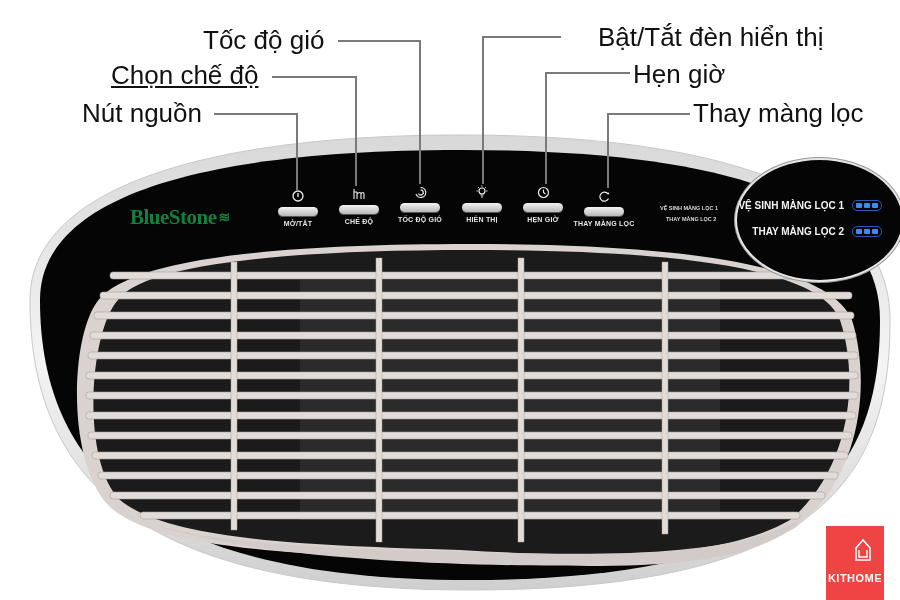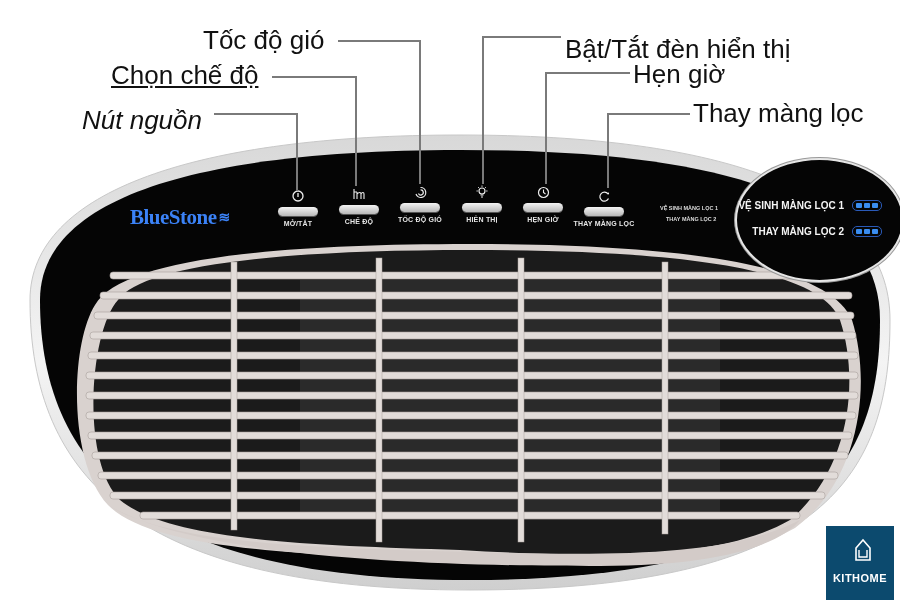--- a/index.html
+++ b/index.html
@@ -3,33 +3,33 @@
 <meta charset="utf-8">
 <style>
   html,body{margin:0;padding:0;}
   body{width:900px;height:600px;position:relative;overflow:hidden;background:#ffffff;font-family:"Liberation Sans",sans-serif;}
   .abs{position:absolute;}
   
   .callout{position:absolute;font-family:"Liberation Sans",sans-serif;font-size:26px;color:#111;white-space:nowrap;line-height:1;}
   .line{position:absolute;background:#7a7a7a;}
   
   .device-svg{position:absolute;left:0;top:0;}
-  .brand{position:absolute;left:130px;top:205px;font-family:"Liberation Serif",serif;font-weight:bold;font-size:21px;color:#3b82f6;letter-spacing:-0.5px;text-align:center;}
+  .brand{position:absolute;left:130px;top:205px;font-family:"Liberation Serif",serif;font-weight:bold;font-size:21px;color:#15803d;letter-spacing:-0.5px;text-align:center;}
   .brand-mark{display:inline-block;margin-left:2px;font-size:14px;vertical-align:2px;}
   .ctrl{position:absolute;width:62px;text-align:center;}
   .ctrl .icon{height:16px;display:flex;justify-content:center;align-items:center;color:#e8e8e8;font-size:13px;}
   .ctrl .btn{margin:3px auto 0;width:40px;height:9px;border-radius:5px;background:linear-gradient(#f4f4f4,#b8b8b8);box-shadow:0 1px 0 #555;}
   .ctrl .lbl{margin-top:4px;font-size:7px;font-weight:bold;color:#e6e6e6;letter-spacing:0.2px;white-space:nowrap;}
   .small-ind{position:absolute;font-size:5.5px;font-weight:bold;color:#dcdcdc;white-space:nowrap;}
   .magnifier{position:absolute;left:735px;top:158px;width:165px;height:120px;border-radius:50%;background:#050505;border:2px solid #e6e6e6;box-shadow:0 0 0 1px #999;}
   .mag-row{position:absolute;right:20px;display:flex;align-items:center;gap:8px;}
   .mag-row .t{font-size:10px;font-weight:bold;color:#f4f4f4;white-space:nowrap;}
   .leds{display:flex;gap:2px;padding:2px 3px;border:1.5px solid #2a5ab8;border-radius:5px;}
   .leds span{width:6px;height:5px;background:#3a8df0;border-radius:1px;}
-  .kithome{position:absolute;left:826px;top:526px;width:68px;height:74px;background:#0c4a6e;}
+  .kithome{position:absolute;left:826px;top:526px;width:58px;height:74px;background:#ef4444;}
   .kithome .txt{position:absolute;left:0;width:100%;top:46px;text-align:center;color:#fff;font-size:11px;font-weight:bold;letter-spacing:0.5px;}
 </style>
 </head>
 <body>
 
 <svg class="device-svg" width="900" height="600" viewBox="0 0 900 600">
   <defs>
     <linearGradient id="rim" x1="0" y1="0" x2="0" y2="1">
       <stop offset="0" stop-color="#d8d8d8"></stop>
       <stop offset="0.5" stop-color="#f4f4f4"></stop>
@@ -162,33 +162,33 @@
   <div class="mag-row" style="top:66px;">
     <span class="t">THAY MÀNG LỌC 2</span>
     <span class="leds">
         <span></span>
         <span></span>
         <span></span>
       </span>
   </div>
 </div>
 
-<div class="callout" style="left:82px;top:107px;font-style:italic;">Nút nguồn</div>
+<div class="callout" style="left:82px;top:100px;">Nút nguồn</div>
 <div class="line" style="left:214px;top:113px;width:84px;height:2px;"></div>
 <div class="line" style="left:296px;top:113px;width:2px;height:78px;"></div>
 
 <div class="callout" style="left:111px;top:62px;text-decoration:underline;">Chọn chế độ</div>
 <div class="line" style="left:272px;top:76px;width:84px;height:2px;"></div>
 <div class="line" style="left:355px;top:76px;width:2px;height:110px;"></div>
 
 <div class="callout" style="left:203px;top:27px;">Tốc độ gió</div>
 <div class="line" style="left:338px;top:40px;width:82px;height:2px;"></div>
 <div class="line" style="left:419px;top:40px;width:2px;height:144px;"></div>
 
-<div class="callout" style="left:565px;top:24px;margin-top:12px;">Bật/Tắt đèn hiển thị</div>
+<div class="callout" style="left:598px;top:24px;">Bật/Tắt đèn hiển thị</div>
 <div class="line" style="left:483px;top:36px;width:78px;height:2px;"></div>
 <div class="line" style="left:482px;top:36px;width:2px;height:148px;"></div>
 
 <div class="callout" style="left:633px;top:61px;">Hẹn giờ</div>
 <div class="line" style="left:546px;top:72px;width:84px;height:2px;"></div>
 <div class="line" style="left:545px;top:72px;width:2px;height:112px;"></div>
 
 <div class="callout" style="left:693px;top:100px;">Thay màng lọc</div>
 <div class="line" style="left:608px;top:113px;width:82px;height:2px;"></div>
 <div class="line" style="left:607px;top:113px;width:2px;height:75px;"></div>

